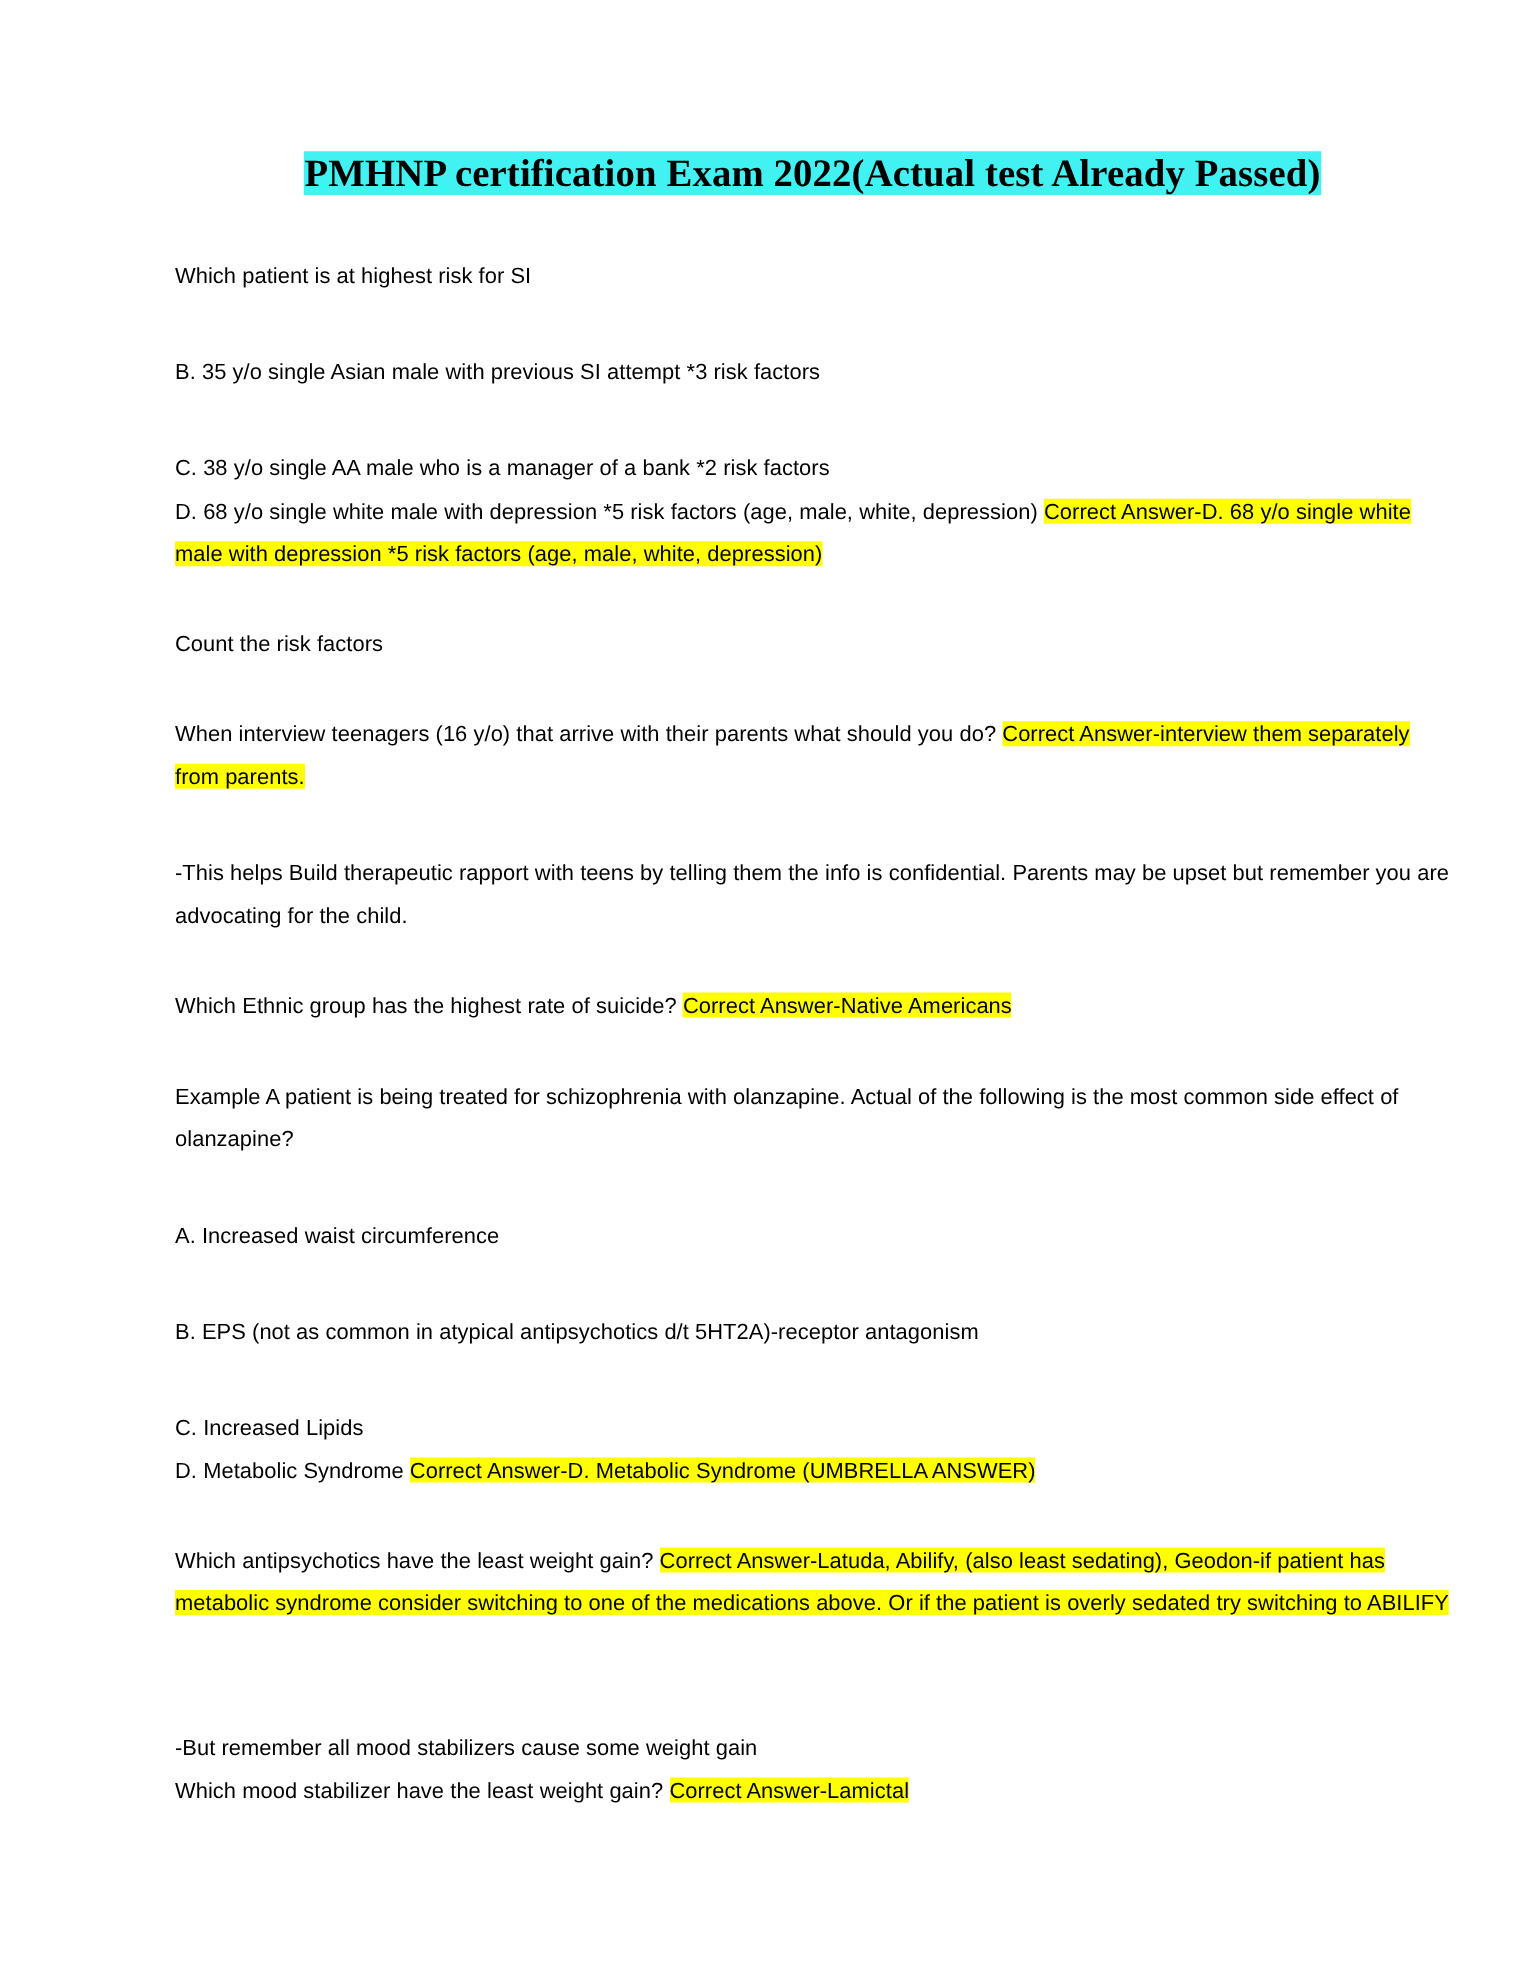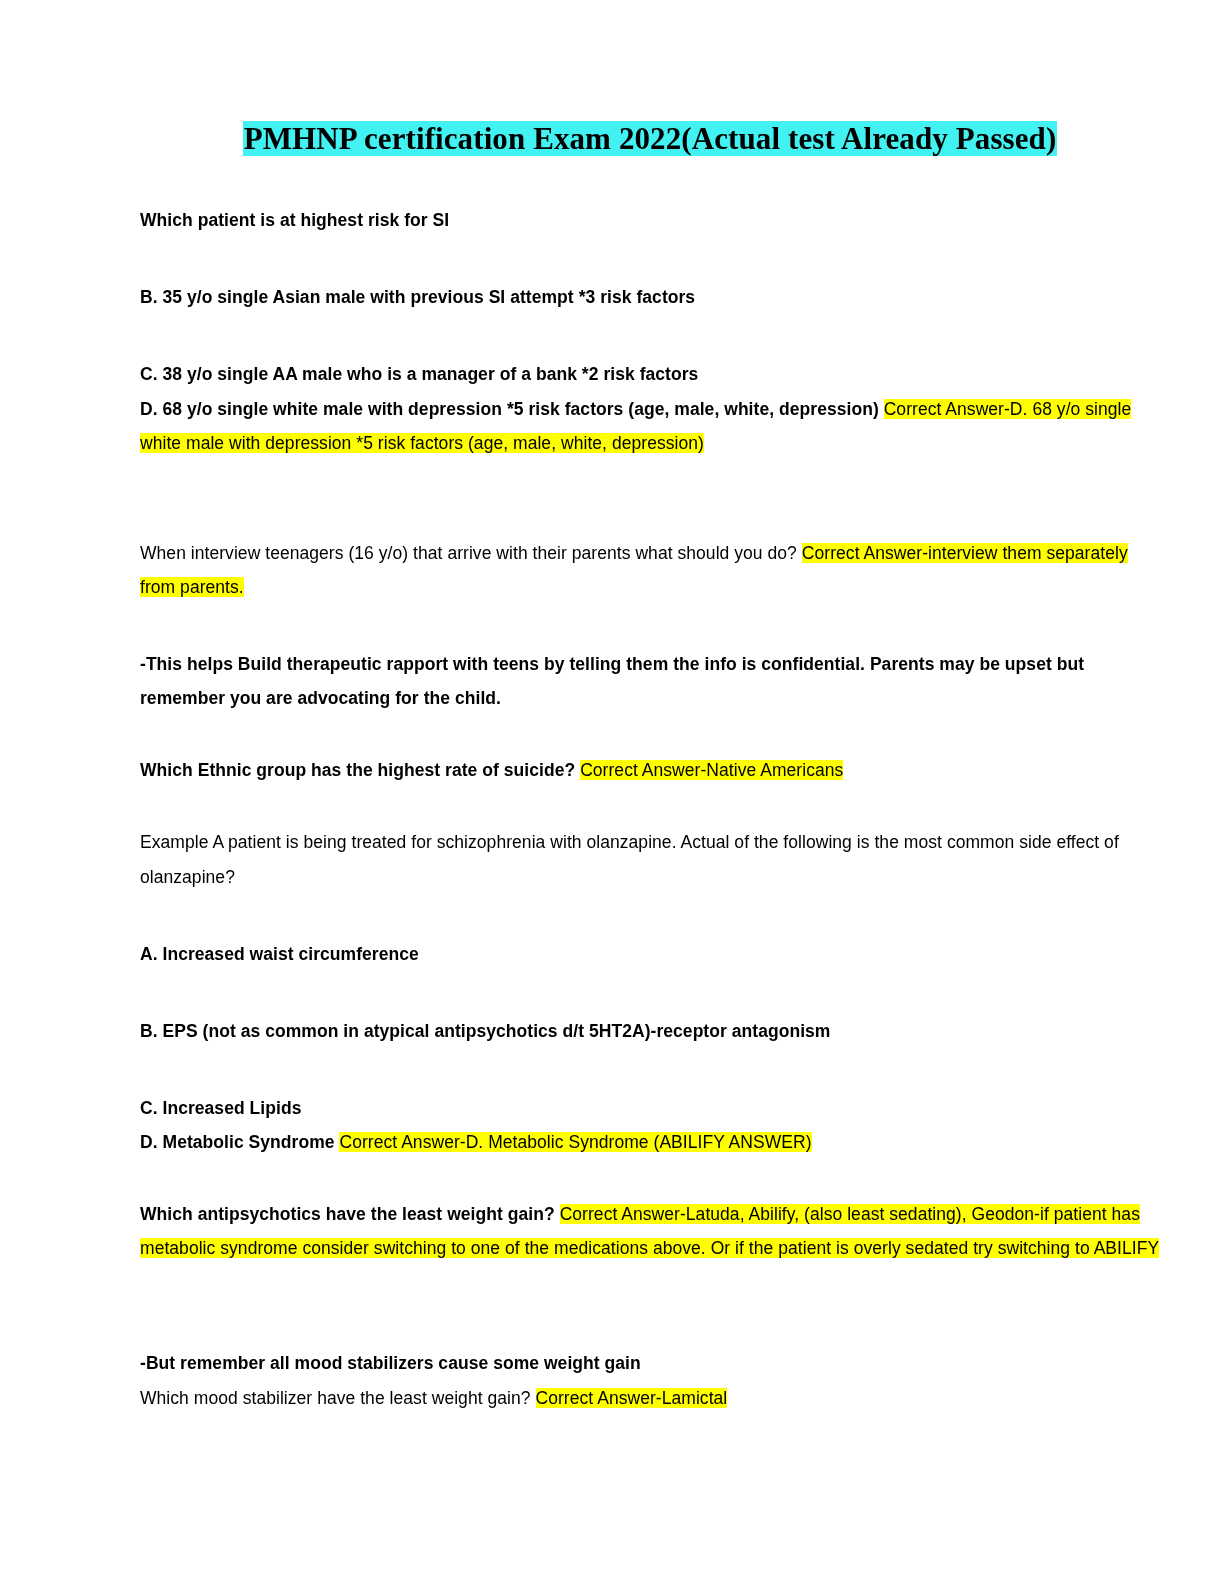--- a/index.html
+++ b/index.html
@@ -40,21 +40,21 @@
     letter-spacing: 0.05px;
   }
   .line {
     margin: 0;
     white-space: normal;
   }
   .spacer-md { height: 38px; }
   .hl {
     background: #ffff00;
   }
-  .bold { font-weight: bold; margin-top: 43px; }
+  .bold { font-weight: normal; margin-top: 43px; }
   .opt { }
   
   .body-block { font-stretch: normal; }
 </style>
 </head>
 <body>
 
 <div class="page">
 
   <h1 class="doc-title">
@@ -63,37 +63,38 @@
 
   <div class="body-block">
 
     <p class="line bold">Which patient is at highest risk for SI</p>
     <p class="line bold opt">B. 35 y/o single Asian male with previous SI attempt *3 risk factors</p>
     <p class="line bold opt">C. 38 y/o single AA male who is a manager of a bank *2 risk factors</p>
     <p class="line"><span class="bold">D. 68 y/o single white male with depression *5 risk factors (age, male, white, depression) </span><span class="hl">Correct Answer-D. 68 y/o single white male with depression *5 risk factors (age, male, white, depression)</span></p>
 
     <div class="spacer-md"></div>
 
+    <p class="line">Count the risk factors</p>
 
     <div class="spacer-md"></div>
 
     <p class="line"><span>When interview teenagers (16 y/o) that arrive with their parents what should you do? </span><span class="hl">Correct Answer-interview them separately from parents.</span></p>
     <p class="line bold">-This helps Build therapeutic rapport with teens by telling them the info is confidential. Parents may be upset but remember you are advocating for the child.</p>
 
     <div class="spacer-md"></div>
 
     <p class="line"><span class="bold">Which Ethnic group has the highest rate of suicide? </span><span class="hl">Correct Answer-Native Americans</span></p>
 
     <div class="spacer-md"></div>
 
     <p class="line">Example A patient is being treated for schizophrenia with olanzapine. Actual of the following is the most common side effect of olanzapine?</p>
     <p class="line bold opt">A. Increased waist circumference</p>
     <p class="line bold opt">B. EPS (not as common in atypical antipsychotics d/t 5HT2A)-receptor antagonism</p>
     <p class="line bold opt">C. Increased Lipids</p>
-    <p class="line"><span class="bold">D. Metabolic Syndrome </span><span class="hl">Correct Answer-D. Metabolic Syndrome (ABILIFY ANSWER)</span></p>
+    <p class="line"><span class="bold">D. Metabolic Syndrome </span><span class="hl">Correct Answer-D. Metabolic Syndrome (UMBRELLA ANSWER)</span></p>
 
     <div class="spacer-md"></div>
 
     <p class="line"><span class="bold">Which antipsychotics have the least weight gain? </span><span class="hl">Correct Answer-Latuda, Abilify, (also least sedating), Geodon-if patient has metabolic syndrome consider switching to one of the medications above. Or if the patient is overly sedated try switching to ABILIFY</span></p>
 
     <div class="spacer-md"></div>
 
     <p class="line bold">-But remember all mood stabilizers cause some weight gain</p>
     <p class="line"><span>Which mood stabilizer have the least weight gain? </span><span class="hl">Correct Answer-Lamictal</span></p>
 

